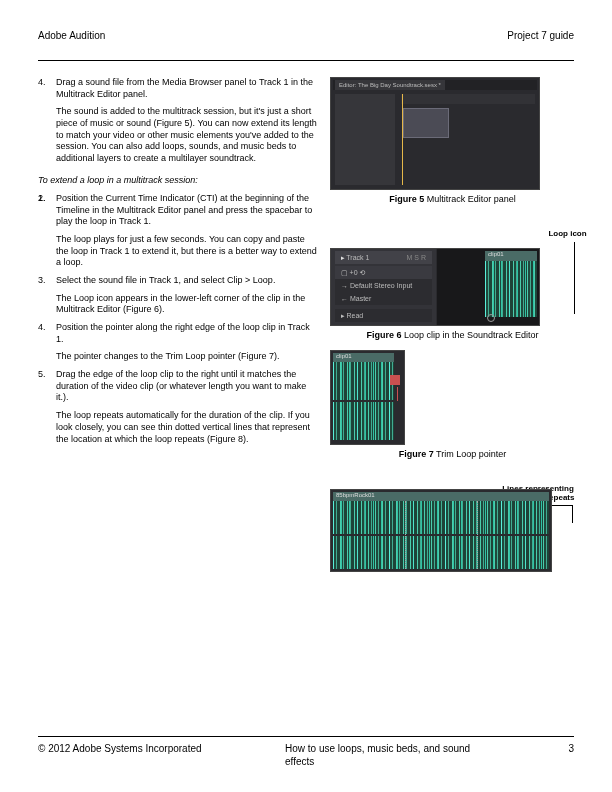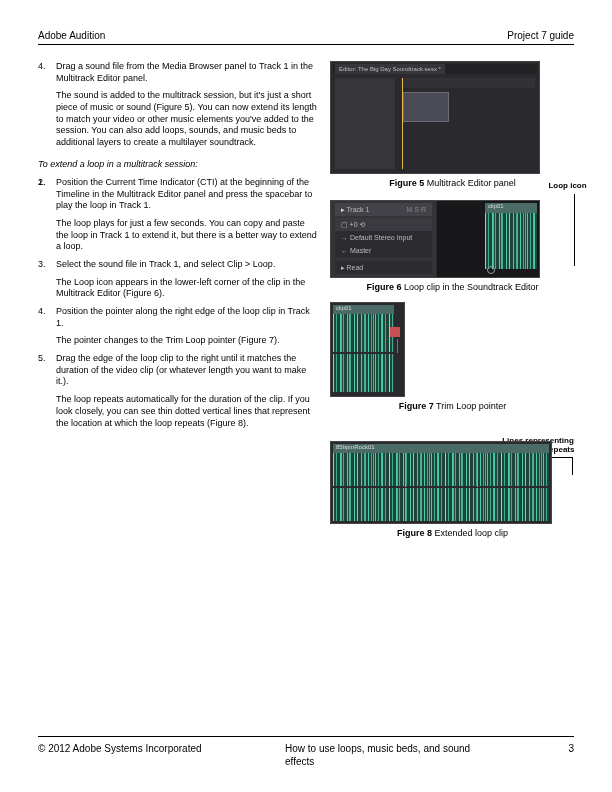--- a/index.html
+++ b/index.html
@@ -10,21 +10,21 @@
       font-size: 9px;
       color: #000;
       background: #fff;
       position: relative;
       padding: 30px 38px 30px 38px;
     }
     .header-row {
       display: flex;
       justify-content: space-between;
       border-bottom: 1px solid #000;
-      padding-bottom: 3px;
+      padding-bottom: 19px;
       margin-bottom: 16px;
       font-size: 10px;
     }
     .content-wrap {
       display: flex;
       gap: 12px;
     }
     .left-col {
       width: 280px;
       flex-shrink: 0;
@@ -227,21 +227,21 @@
       </div>
       <div class="left-panel-strip"></div>
       <div class="timeline-strip"></div>
       <div class="video-clip"></div>
       <div class="cti-line"></div>
     </div>
     <p class="fig-caption">
       <b>Figure 5</b><span> Multitrack Editor panel</span>
     </p>
 
-    <div style="position:relative; margin-top:12px;">
+    <div style="position:relative; margin-top:44px;">
       <div class="annot" style="position:absolute; right:-20px; top:-18px; width:55px;">Loop icon</div>
       <div class="leader-line" style="right:0px; top:-6px; width:1px; height:72px;"></div>
 
       <div class="placeholder-img" style="width:210px;height:78px;">
         <div class="track-header">
           <div class="track-row" style="top:2px;background:#424248;">
             <span style="color:#ddd">▸ </span><span>Track 1</span>
             <span style="float:right;margin-right:6px;color:#888">M S R</span>
           </div>
           <div class="track-row" style="top:17px;background:#3a3a40;">▢ +0 ⟲</div>
@@ -278,23 +278,20 @@
       <div class="leader-line" style="right:2px;top:16px;width:1px;height:18px;"></div>
       <div class="leader-line" style="right:2px;top:16px;width:48px;height:1px;"></div>
 
       <div class="placeholder-img" style="width:222px;height:83px;margin-top:30px;">
         <div style="position:absolute;left:2px;right:2px;top:2px;height:9px;background:#4a6b66;color:#ddd;font-size:6px;padding-left:3px;">85bpmRock01</div>
         <div class="waveform" style="position:absolute;left:2px;right:2px;top:11px;height:33px;background-color:#133830;"></div>
         <div class="waveform" style="position:absolute;left:2px;right:2px;top:46px;height:33px;background-color:#133830;"></div>
         <div style="position:absolute;left:74px;top:11px;bottom:2px;width:0;border-left:1px dotted #aaa;"></div>
         <div style="position:absolute;left:146px;top:11px;bottom:2px;width:0;border-left:1px dotted #aaa;"></div>
       </div>
-      <p class="fig-caption">
-        <b>Figure 8</b><span> Extended loop clip</span>
-      </p>
     </div>
 
   </div>
 </div>
 
 <div class="footer-row">
   <span>© 2012 Adobe Systems Incorporated</span>
   <span class="footer-center">How to use loops, music beds, and sound effects</span>
   <span>3</span>
 </div>

